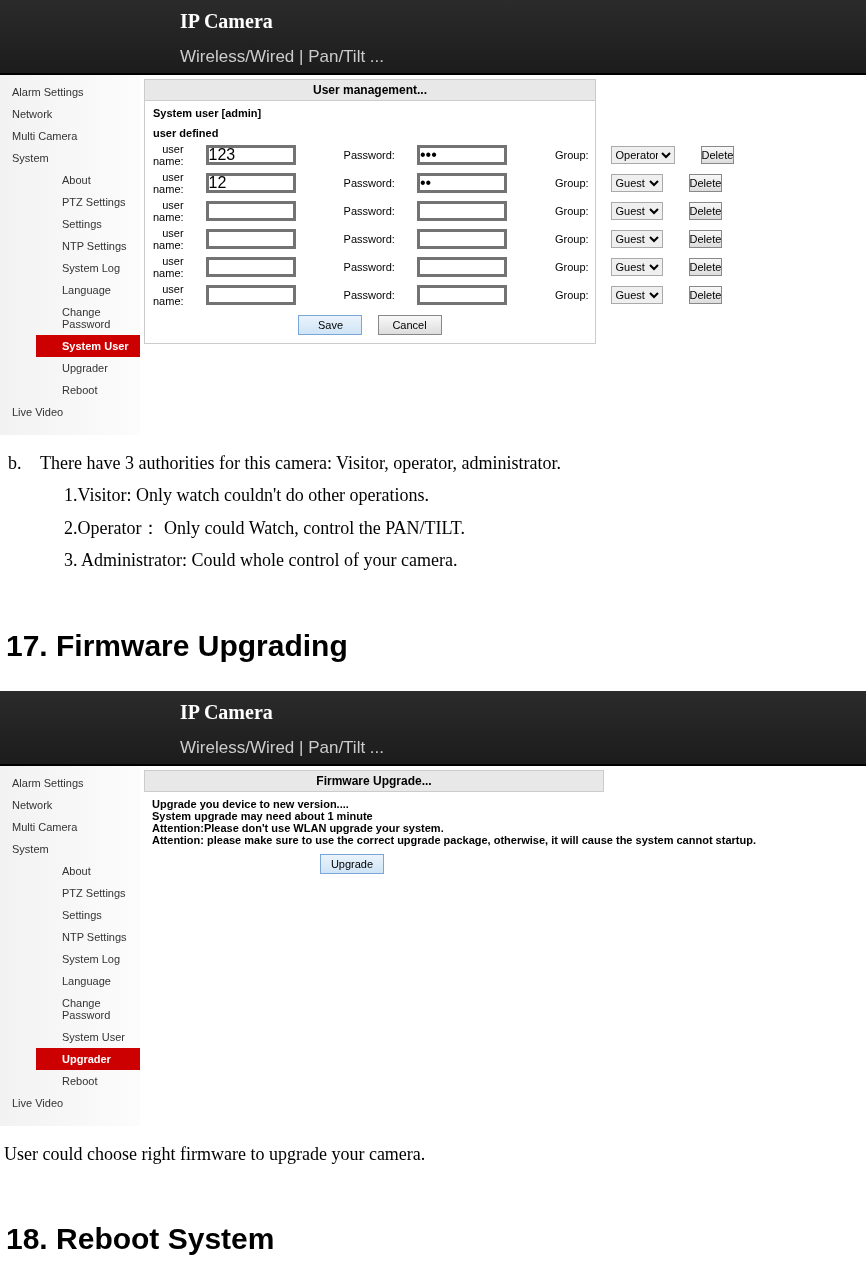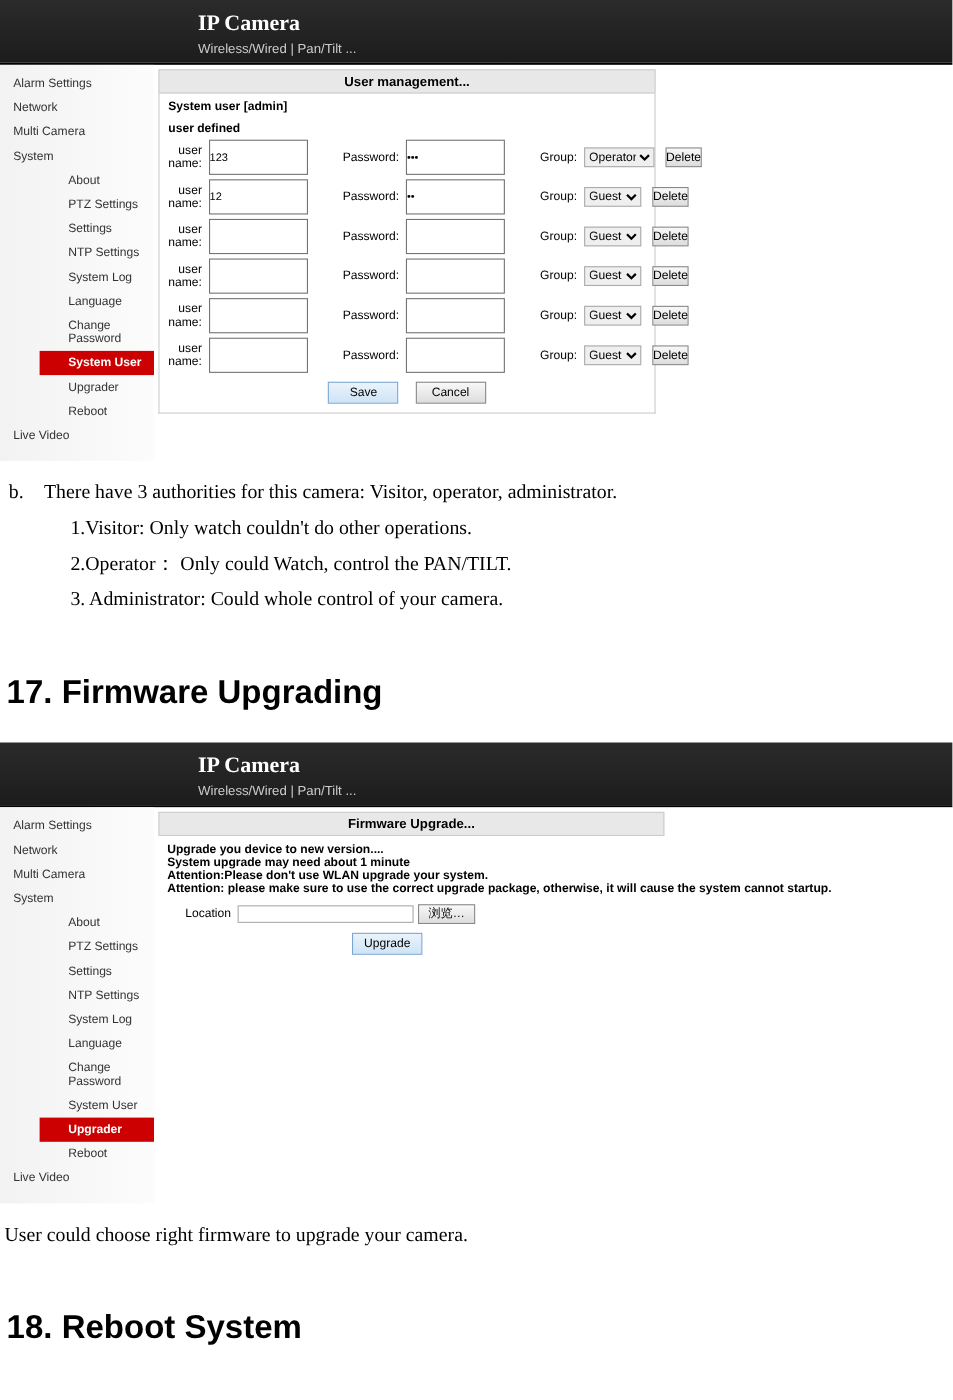--- a/index.html
+++ b/index.html
@@ -2,36 +2,36 @@
 <html><head>
 <meta charset="utf-8">
 <style>
   * { box-sizing: border-box; margin: 0; padding: 0; }
   body { font-family: Arial, sans-serif; background: #fff; width: 866px; }
 
   
   .screenshot { border: 0; background: #fff; }
   .topbar { background: linear-gradient(#2b2b2b,#1c1c1c); color: #fff; padding: 10px 0 6px 180px; border-bottom: 2px solid #000; }
   .topbar .brand { font-size: 20px; font-weight: bold; font-family: Georgia, serif; }
-  .topbar .sub { font-size: 12px; color: #ccc; margin-top: 4px; }
+  .topbar .sub { font-size: 17px; color: #ccc; margin-top: 14px; }
 
   .app-body { display: flex; background: #fff; }
   .sidebar { width: 140px; background: linear-gradient(to right,#f2f2f2,#fcfcfc); font-size: 11px; padding-top: 6px; }
   .sidebar .item { padding: 5px 0 5px 12px; color: #333; cursor: pointer; }
   .sidebar .sub-item { padding: 5px 0 5px 26px; color: #333; cursor: pointer; margin-left: 36px; }
   .sidebar .active { background: #c00; color: #fff; font-weight: bold; }
 
   .content { flex: 1; padding: 0 4px; min-height: 360px; }
   .panel-title { background: #e8e8e8; border: 1px solid #ccc; text-align: center; font-weight: bold; font-size: 12px; padding: 3px 0; margin-top: 4px; }
   .panel-body { border: 1px solid #ccc; border-top: none; padding: 6px 8px 8px 8px; font-size: 11px; }
 
   .bold { font-weight: bold; }
-  .user-row { display: flex; align-items: center; gap: 4px; margin-top: 4px; }
+  .user-row { display: flex; align-items: center; gap: 20px; margin-top: 4px; }
   .user-row label { width: 62px; text-align: right; padding-right: 2px; }
-  .user-row input[type=text], .user-row input[type=password] { width: 90px; height: 32px; font-size: 10px; border: 1px solid #737373; }
+  .user-row input[type=text], .user-row input[type=password] { width: 90px; height: 20px; font-size: 16px; border: 3px solid #737373; }
   .user-row .pw-label { width: 56px; text-align: right; margin-left: 28px; }
   .user-row .grp-label { width: 38px; text-align: right; margin-left: 28px; }
   .user-row select { width: 64px; height: 18px; font-size: 11px; border: 1px solid #aaa; }
   .user-row .del { width: 44px; height: 18px; font-size: 11px; margin-left: 6px; border: 1px solid #888; background: linear-gradient(#f8f8f8,#ddd); cursor: pointer; }
 
   .btn-row { text-align: center; margin-top: 8px; }
   .btn { display: inline-block; width: 64px; height: 20px; font-size: 11px; border: 1px solid #7aa7d6; background: linear-gradient(#eaf3fb,#cfe4f6); cursor: pointer; margin: 0 6px; }
   .btn.plain { border: 1px solid #888; background: linear-gradient(#f8f8f8,#ddd); }
 
   
@@ -179,25 +179,20 @@
         <div class="sub-item">Reboot</div>
         <div class="item">Live Video</div>
       </div>
     <div class="content">
       <div class="panel-title" style="max-width:460px;">Firmware Upgrade...</div>
       <div class="fw-body" style="border:none;">
         <div class="bold">Upgrade you device to new version....</div>
         <div class="bold">System upgrade may need about 1 minute</div>
         <div class="bold">Attention:Please don't use WLAN upgrade your system.</div>
         <div class="bold">Attention: please make sure to use the correct upgrade package, otherwise, it will cause the system cannot startup.</div>
-        <div class="loc-row">
-          <label>Location</label>
-          <input type="text" value="" style="">
-          <button class="browse">浏览…</button>
-        </div>
         <div class="btn-row" style="max-width:400px;">
           <button class="btn">Upgrade</button>
         </div>
       </div>
     </div>
   </div>
 </div>
 
 <div class="doc">
   <div>User could choose right firmware to upgrade your camera.</div>

